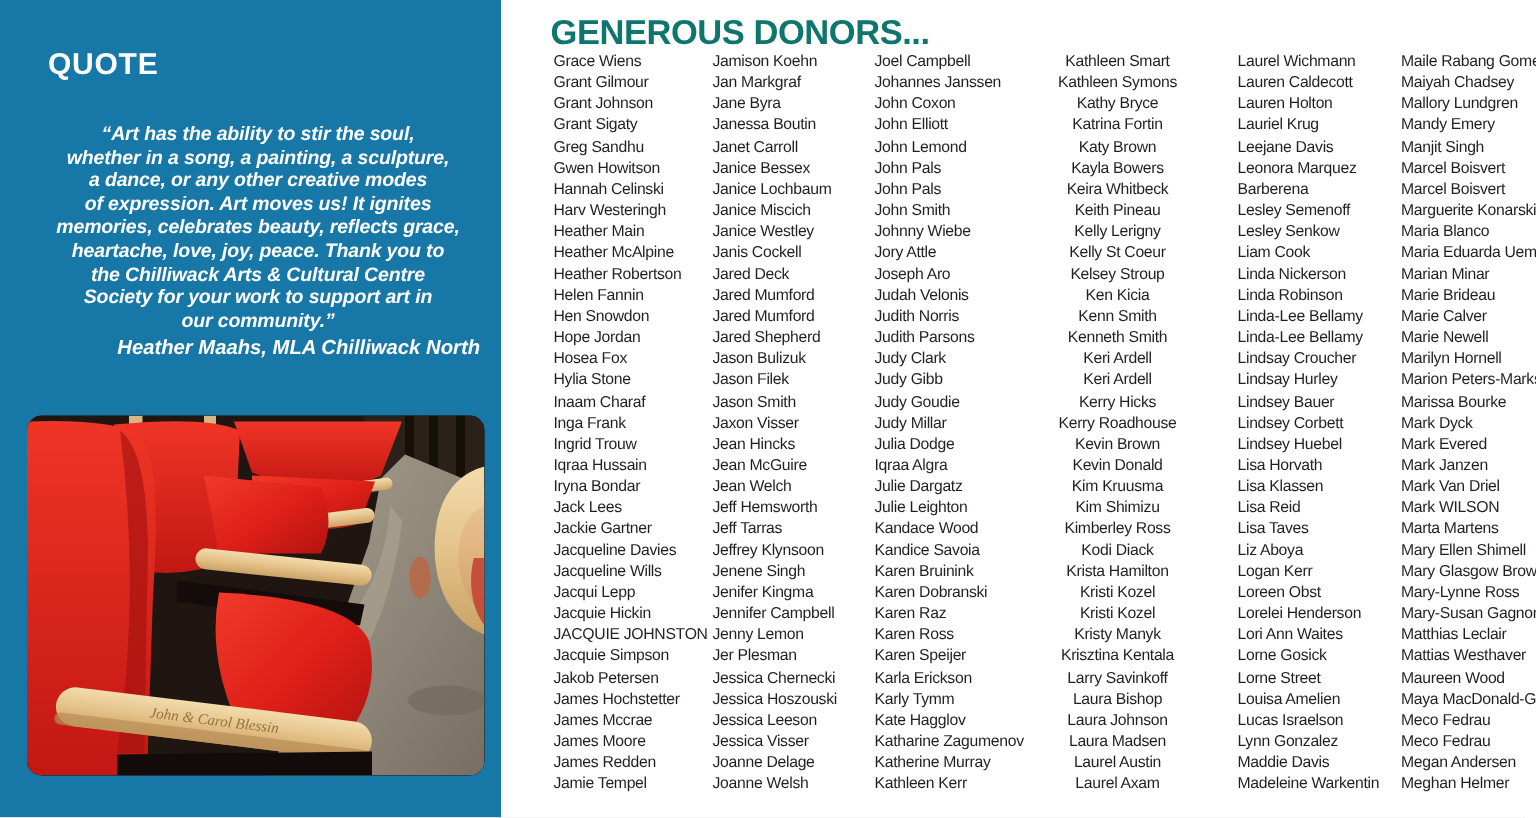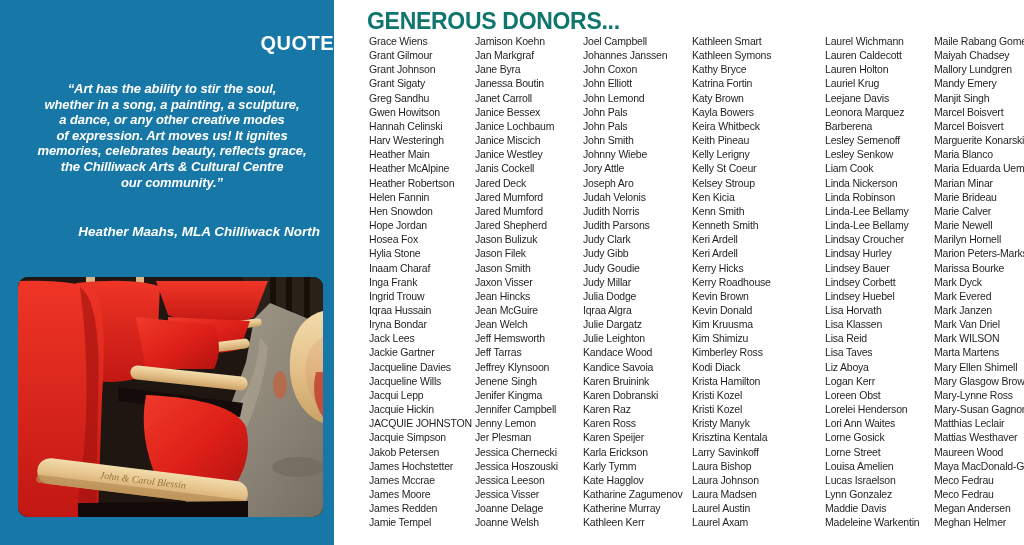--- a/index.html
+++ b/index.html
@@ -3,22 +3,22 @@
 <meta charset="utf-8">
 <style>
   html,body{margin:0;padding:0;background:#e8e8e8;}
   .page{
     position:relative;width:1024px;height:545px;background:#ffffff;
     font-family:"Liberation Sans",sans-serif;overflow:hidden;margin:0 auto;
   }
   
   .left-panel{position:absolute;left:0;top:0;width:334px;height:545px;background:#1777a6;color:#ffffff;}
   .quote-heading{
-    position:absolute;top:32px;left:0;width:100%;margin:0;text-align:right;
-    padding-left:16px;box-sizing:border-box;
+    position:absolute;top:32px;left:0;width:100%;margin:0;text-align:left;
+    padding-left:32px;box-sizing:border-box;
     font-size:20px;font-weight:bold;letter-spacing:.5px;
   }
   .quote{
     position:absolute;top:81px;left:24px;width:296px;text-align:center;
     font-style:italic;font-weight:bold;font-size:13px;line-height:15.6px;
     letter-spacing:-.1px;
   }
   .attribution{
     position:absolute;top:224px;left:24px;width:296px;text-align:right;
     font-style:italic;font-weight:bold;font-size:13.5px;
@@ -30,41 +30,43 @@
   .photo svg{display:block;width:100%;height:100%;}
   
   .main-title{
     position:absolute;left:367px;top:8px;margin:0;
     font-size:23px;font-weight:bold;letter-spacing:-.3px;color:#0f766e;
   }
   .columns{position:absolute;left:369px;top:35px;display:flex;}
   .donor-column{width:106px;flex:none;}
   .donor-column:nth-child(2){width:108px;}
   .donor-column:nth-child(3){width:109px;}
-  .donor-column:nth-child(4){width:106px;}
+  .donor-column:nth-child(4){width:106px;text-align:center;}
   .donor-column:nth-child(5){width:109px;margin-left:27px;}
   .donor-name{
     height:14.17px;font-size:10.5px;letter-spacing:-.2px;color:#231f20;
     white-space:nowrap;
   }
 </style>
 </head>
 <body>
 
 <div class="page">
 
   <aside class="left-panel">
     <h2 class="quote-heading">QUOTE</h2>
     <div class="quote">
         <div class="quote-line">“Art has the ability to stir the soul,</div>
         <div class="quote-line">whether in a song, a painting, a sculpture,</div>
         <div class="quote-line">a dance, or any other creative modes</div>
         <div class="quote-line">of expression.  Art moves us! It ignites</div>
         <div class="quote-line">memories, celebrates beauty, reflects grace,</div>
+        <div class="quote-line">heartache, love, joy, peace. Thank you to</div>
         <div class="quote-line">the Chilliwack Arts &amp; Cultural Centre</div>
+        <div class="quote-line">Society for your work to support art in</div>
         <div class="quote-line">our community.”</div>
       </div>
     <div class="attribution">Heather Maahs, MLA Chilliwack North</div>
 
     <div class="photo">
       <svg viewBox="0 0 305 240" preserveAspectRatio="none">
         <defs>
           <linearGradient id="redg" x1="0" y1="0" x2="1" y2="1">
             <stop offset="0" stop-color="#f03a2a"></stop>
             <stop offset="0.55" stop-color="#dd1f18"></stop>

